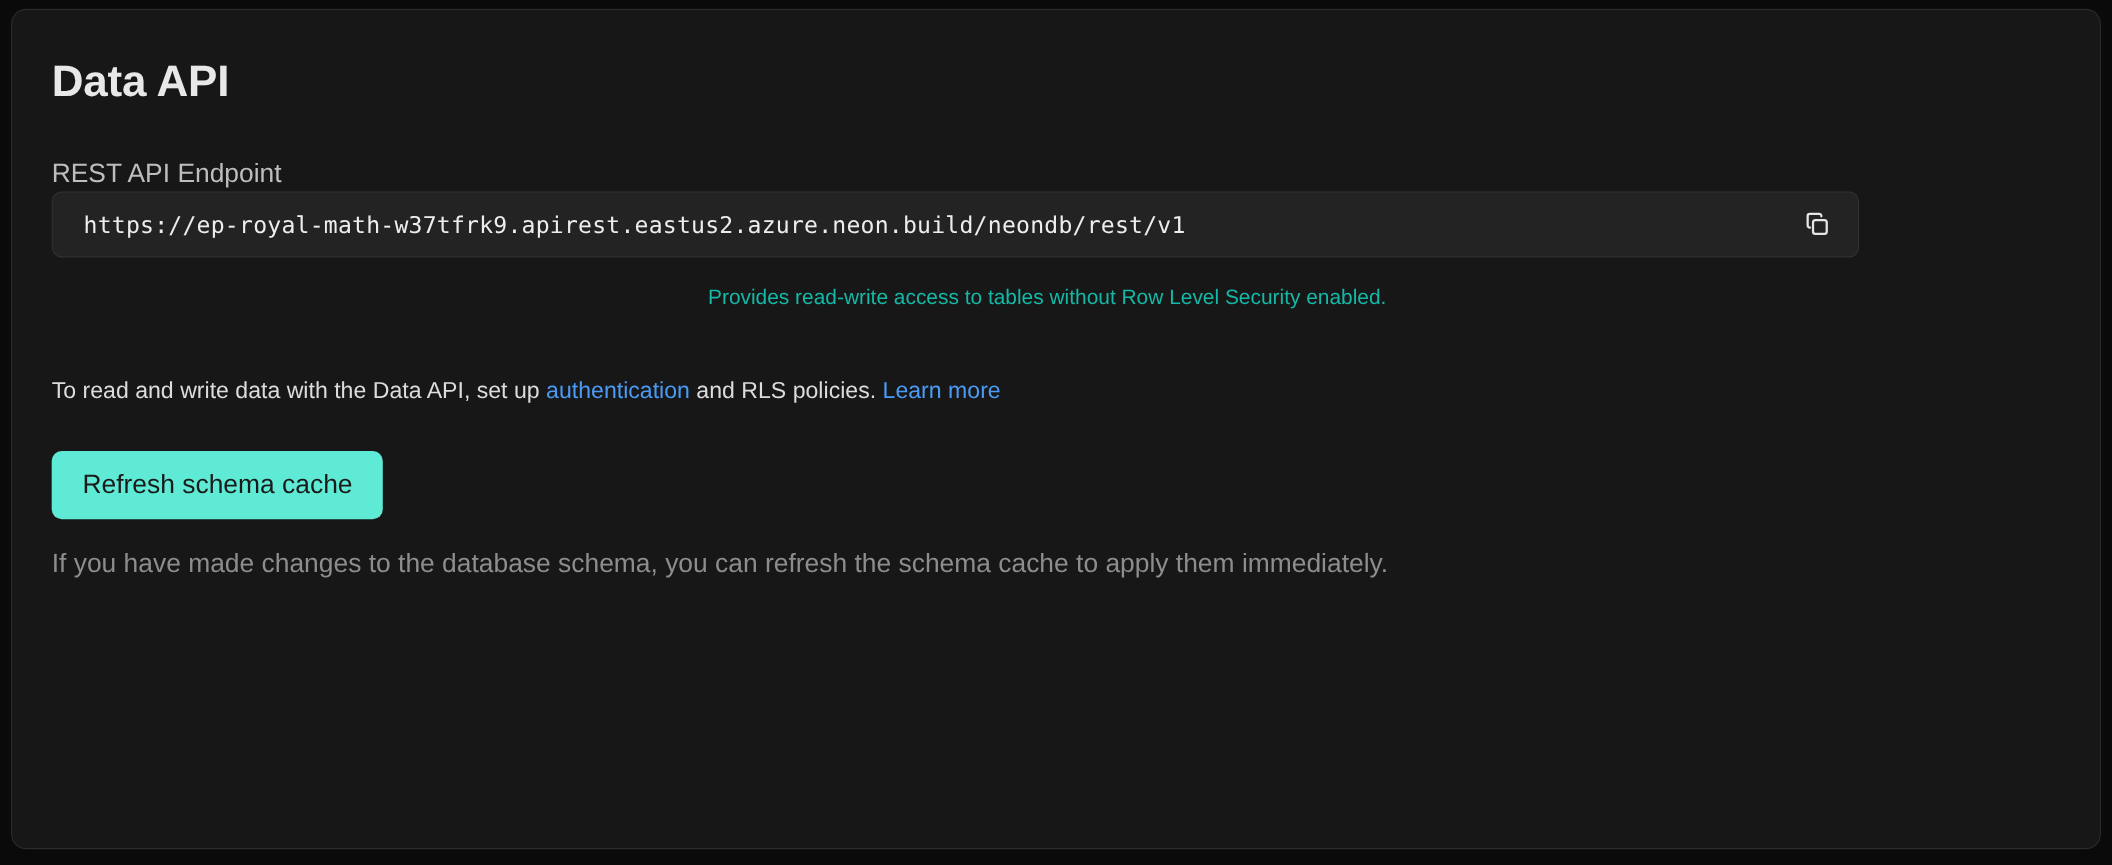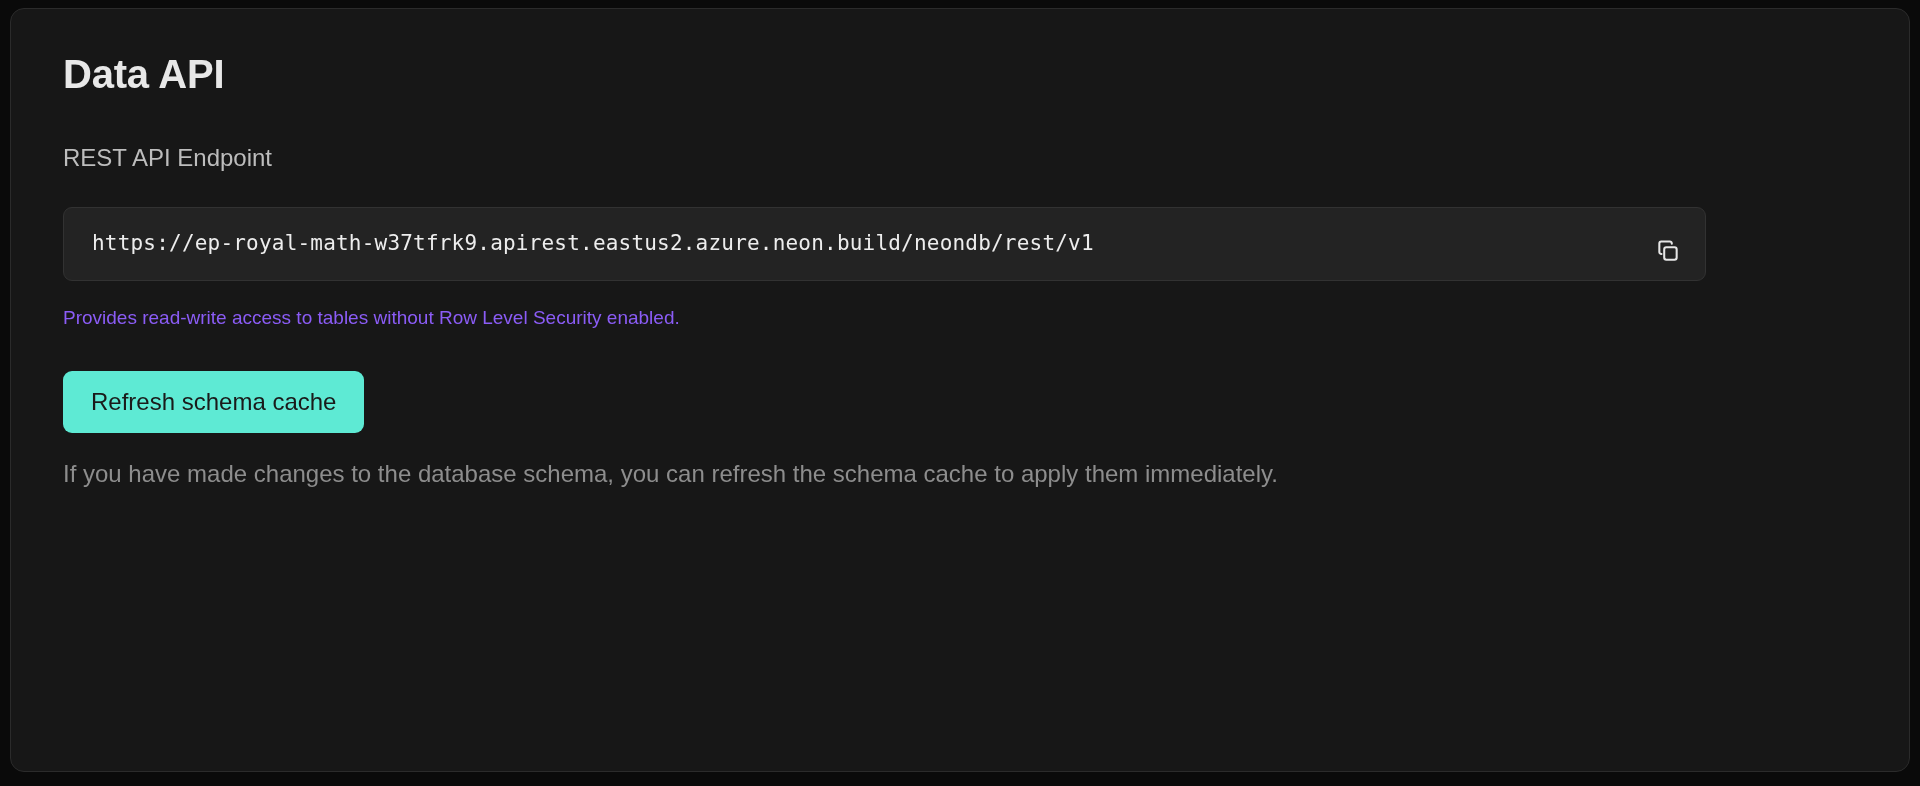--- a/index.html
+++ b/index.html
@@ -26,21 +26,21 @@
   .card {
     position: absolute;
     left: 10px;
     top: 8px;
     width: 1900px;
     height: 764px;
     box-sizing: border-box;
     background: #171717;
     border: 1px solid #2b2b2b;
     border-radius: 14px;
-    padding: 42px 52px 0 52px;
+    padding: 42px 52px 0 36px;
   }
 
   .card-title {
     font-size: 40px;
     font-weight: bold;
     color: #e8e8e8;
     letter-spacing: -0.2px;
     line-height: 1.15;
     margin: 0;
   }
@@ -54,29 +54,29 @@
 
   .field-label {
     font-size: 24px;
     color: #bdbdbd;
     margin: 45px 0 0 0;
     line-height: 1.3;
   }
 
   .input-row {
     position: relative;
-    margin-top: 34px;
+    margin-top: 1px;
     width: 1643px;
-    height: 74px;
+    height: 60px;
     box-sizing: border-box;
     background: #232323;
     border: 1px solid #323232;
     border-radius: 9px;
     display: flex;
-    align-items: flex-end;
+    align-items: flex-start;
   }
 
   .input-value {
     font-family: "DejaVu Sans Mono", "Liberation Mono", monospace;
     font-size: 21px;
     color: #ededed;
     padding-left: 28px;
     letter-spacing: 0.2px;
     white-space: nowrap;
     overflow: hidden;
@@ -98,23 +98,24 @@
     background: transparent;
     border: none;
     border-radius: 7px;
     cursor: pointer;
     padding: 0;
   }
   .copy-btn svg { display: block; }
 
   .hint {
     font-size: 19px;
-    color: #8b5cf6;
+    color: #14b8a6;
     margin: 24px 0 0 0;
     line-height: 1.35;
+    text-align: center;
   }
 
   .sentence {
     font-size: 21px;
     color: #dcdcdc;
     margin: 58px 0 0 0;
     line-height: 1.35;
   }
   .sentence a {
     color: #4a9bf5;
@@ -163,20 +164,21 @@
           <svg width="26" height="26" viewBox="0 0 24 24" fill="none" stroke="#e6e6e6" stroke-width="1.9" stroke-linecap="round" stroke-linejoin="round">
             <rect x="8.5" y="8.5" width="11.5" height="11.5" rx="2"></rect>
             <path d="M15.5 5.2V5a1.8 1.8 0 0 0-1.8-1.8H5.8A1.8 1.8 0 0 0 4 5v7.9a1.8 1.8 0 0 0 1.8 1.8H6"></path>
           </svg>
         </span>
       </button>
     </div>
 
     <p class="hint">Provides read-write access to tables without Row Level Security enabled.</p>
 
+    <p class="sentence"><span>To read and write data with the Data API, set up </span><a href="#">authentication</a><span> and RLS policies. </span><a href="#">Learn more</a></p>
 
     <div>
       <button class="btn">Refresh schema cache</button>
     </div>
 
     <p class="footnote">If you have made changes to the database schema, you can refresh the schema cache to apply them immediately.</p>
 
   </div>
 </div>
 

